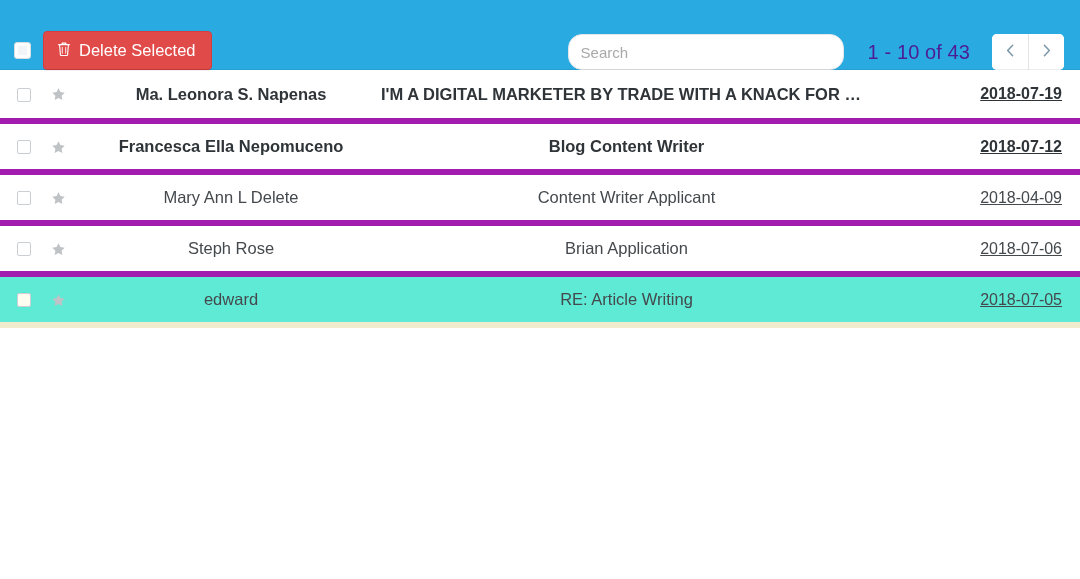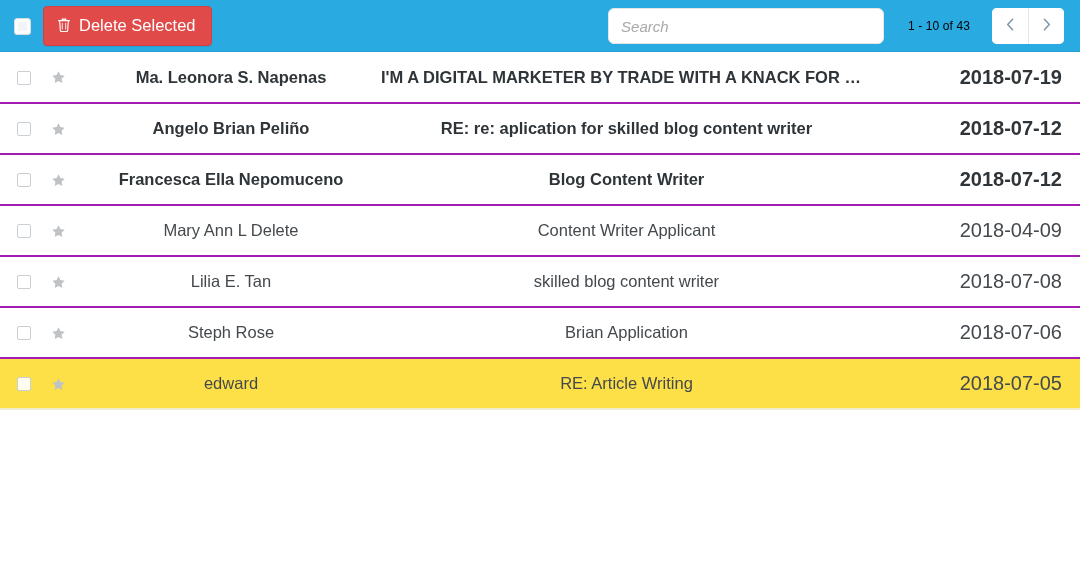--- a/index.html
+++ b/index.html
@@ -18,24 +18,24 @@
   #app {
     width: 1080px;
     height: 579px;
     position: relative;
     box-sizing: border-box;
     background: #fff;
   }
 
   
   .toolbar {
-    height: 52px;
+    height: 70px;
     background: #29ABE2;
     display: flex;
-    align-items: center;
+    align-items: flex-end;
     box-sizing: border-box;
     padding: 0 16px 0 14px;
     position: relative;
   }
   .toolbar::after{
     content:"";
     position:absolute;
     left:0; right:0; bottom:0;
     height:1px;
     background:rgba(0,0,0,0.07);
@@ -90,34 +90,33 @@
     display: flex;
     align-items: center;
     gap: 0;
   }
 
   .search-input {
     width: 276px;
     height: 36px;
     box-sizing: border-box;
     border: 1px solid #e4e7ea;
-    border-radius: 6px;
+    border-radius: 14px;
     background: #fff;
     padding: 0 12px;
     font-size: 15px;
     color: #555;
     outline: none;
     font-family: "Liberation Sans", sans-serif;
-    font-style: italic;
   }
   .search-input::placeholder { color:#a9a9a9; }
 
   .page-count {
-    color: #000000;
-    font-size: 12px;
+    color: #4c1d95;
+    font-size: 20px;
     margin: 0 22px 0 24px;
     white-space: nowrap;
     letter-spacing: 0.1px;
   }
 
   .pager {
     display: flex;
     border-radius: 5px;
     overflow: hidden;
     background: #fff;
@@ -139,24 +138,24 @@
 
   
   .list {
     width: 100%;
     border-collapse: collapse;
     table-layout: fixed;
   }
   .row {
     height: 51px;
     background: #ffffff;
-    border-bottom: 2px solid #a21caf;
-    cursor: pointer;
-  }
-  .row.highlight { background: #fde047; border-bottom-color:#f0eccd; }
+    border-bottom: 6px solid #a21caf;
+    cursor: pointer;
+  }
+  .row.highlight { background: #5eead4; border-bottom-color:#f0eccd; }
 
   .cell { padding: 0; vertical-align: middle; }
 
   .c-check { width: 34px; text-align: left; padding-left: 17px; }
   .c-star  { width: 30px; text-align: left; }
   .c-name  { width: 300px; text-align: center; }
   .c-subj  { text-align: center; }
   .c-date  { width: 190px; text-align: right; padding-right: 18px; }
 
   .row-check {
@@ -176,21 +175,21 @@
   .icon-star svg { display:block; }
 
   .name-txt, .subj-txt, .date-txt {
     font-size: 16.5px;
     color: #3f4549;
     white-space: nowrap;
     overflow: hidden;
     text-overflow: ellipsis;
     display: block;
   }
-  .date-txt { font-size: 20px; }
+  .date-txt { font-size: 16px; text-decoration: underline; }
   .subj-txt { color:#3f4549; }
 
   .row.unread .name-txt,
   .row.unread .subj-txt,
   .row.unread .date-txt { font-weight: 700; color:#2f3438; }
 
   .row.read .name-txt,
   .row.read .subj-txt,
   .row.read .date-txt { font-weight: 400; color:#44494d; }
 </style>
@@ -254,72 +253,42 @@
           <td class="cell c-date">
             <span class="date-txt">2018-07-19</span>
           </td>
         </tr>
         <tr class="row unread">
           <td class="cell c-check"><span class="row-check"></span></td>
           <td class="cell c-star"><span class="icon-star"><svg width="15" height="15" viewBox="0 0 16 16" xmlns="http://www.w3.org/2000/svg">
                 <path d="M8 1.3l2.05 4.15 4.58.67-3.31 3.23.78 4.56L8 11.76l-4.1 2.15.78-4.56L1.37 6.12l4.58-.67z" fill="#bfc3c6"></path>
               </svg></span></td>
           <td class="cell c-name">
-            <span class="name-txt">Angelo Brian Peliño</span>
-          </td>
-          <td class="cell c-subj">
-            <span class="subj-txt">RE: re: aplication for skilled blog content writer</span>
+            <span class="name-txt">Francesca Ella Nepomuceno</span>
+          </td>
+          <td class="cell c-subj">
+            <span class="subj-txt">Blog Content Writer</span>
           </td>
           <td class="cell c-date">
             <span class="date-txt">2018-07-12</span>
           </td>
         </tr>
-        <tr class="row unread">
-          <td class="cell c-check"><span class="row-check"></span></td>
-          <td class="cell c-star"><span class="icon-star"><svg width="15" height="15" viewBox="0 0 16 16" xmlns="http://www.w3.org/2000/svg">
-                <path d="M8 1.3l2.05 4.15 4.58.67-3.31 3.23.78 4.56L8 11.76l-4.1 2.15.78-4.56L1.37 6.12l4.58-.67z" fill="#bfc3c6"></path>
-              </svg></span></td>
-          <td class="cell c-name">
-            <span class="name-txt">Francesca Ella Nepomuceno</span>
-          </td>
-          <td class="cell c-subj">
-            <span class="subj-txt">Blog Content Writer</span>
-          </td>
-          <td class="cell c-date">
-            <span class="date-txt">2018-07-12</span>
-          </td>
-        </tr>
         <tr class="row read">
           <td class="cell c-check"><span class="row-check"></span></td>
           <td class="cell c-star"><span class="icon-star"><svg width="15" height="15" viewBox="0 0 16 16" xmlns="http://www.w3.org/2000/svg">
                 <path d="M8 1.3l2.05 4.15 4.58.67-3.31 3.23.78 4.56L8 11.76l-4.1 2.15.78-4.56L1.37 6.12l4.58-.67z" fill="#bfc3c6"></path>
               </svg></span></td>
           <td class="cell c-name">
             <span class="name-txt">Mary Ann L Delete</span>
           </td>
           <td class="cell c-subj">
             <span class="subj-txt">Content Writer Applicant</span>
           </td>
           <td class="cell c-date">
             <span class="date-txt">2018-04-09</span>
-          </td>
-        </tr>
-        <tr class="row read">
-          <td class="cell c-check"><span class="row-check"></span></td>
-          <td class="cell c-star"><span class="icon-star"><svg width="15" height="15" viewBox="0 0 16 16" xmlns="http://www.w3.org/2000/svg">
-                <path d="M8 1.3l2.05 4.15 4.58.67-3.31 3.23.78 4.56L8 11.76l-4.1 2.15.78-4.56L1.37 6.12l4.58-.67z" fill="#bfc3c6"></path>
-              </svg></span></td>
-          <td class="cell c-name">
-            <span class="name-txt">Lilia E. Tan</span>
-          </td>
-          <td class="cell c-subj">
-            <span class="subj-txt">skilled blog content writer</span>
-          </td>
-          <td class="cell c-date">
-            <span class="date-txt">2018-07-08</span>
           </td>
         </tr>
         <tr class="row read">
           <td class="cell c-check"><span class="row-check"></span></td>
           <td class="cell c-star"><span class="icon-star"><svg width="15" height="15" viewBox="0 0 16 16" xmlns="http://www.w3.org/2000/svg">
                 <path d="M8 1.3l2.05 4.15 4.58.67-3.31 3.23.78 4.56L8 11.76l-4.1 2.15.78-4.56L1.37 6.12l4.58-.67z" fill="#bfc3c6"></path>
               </svg></span></td>
           <td class="cell c-name">
             <span class="name-txt">Steph Rose</span>
           </td>

